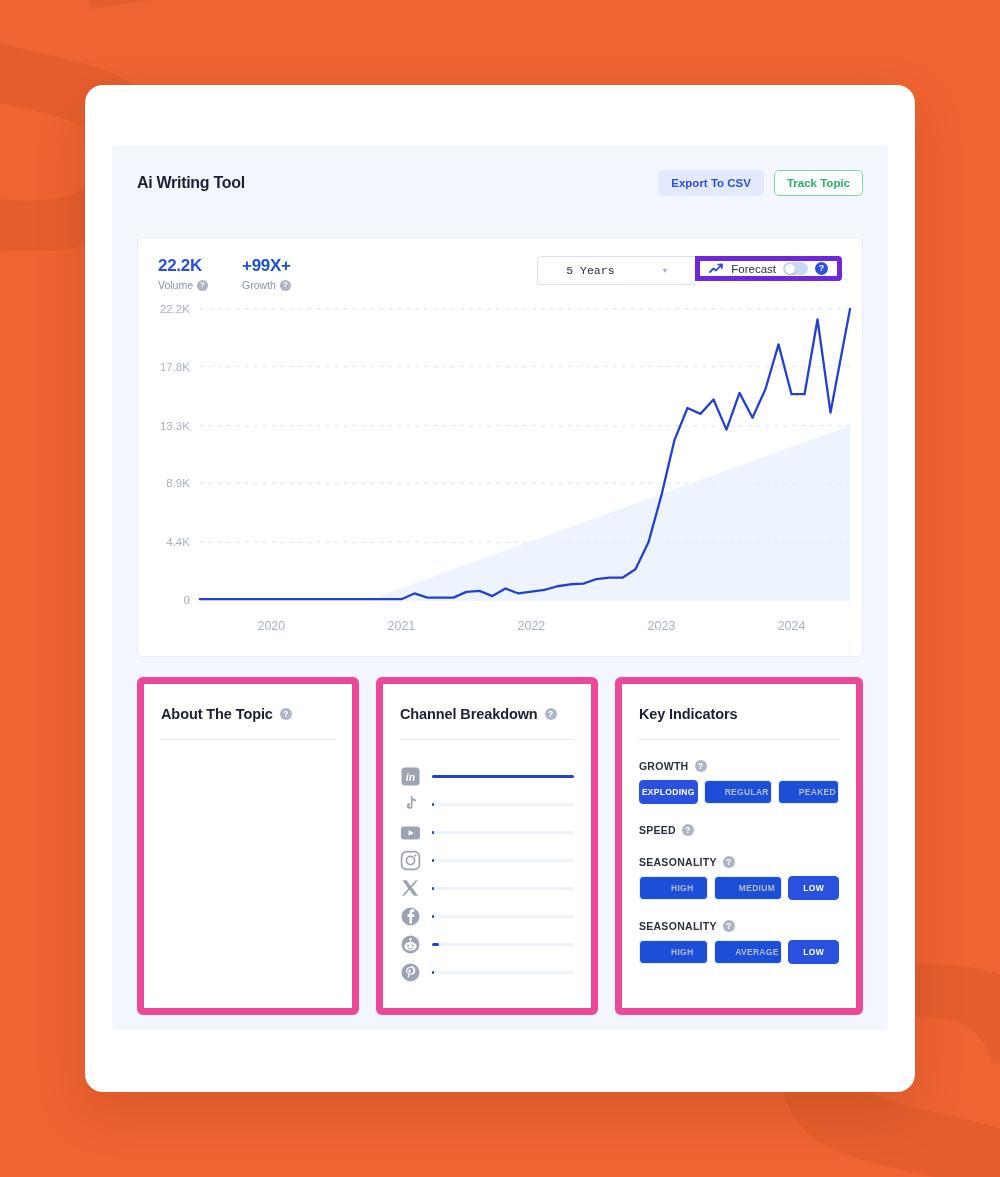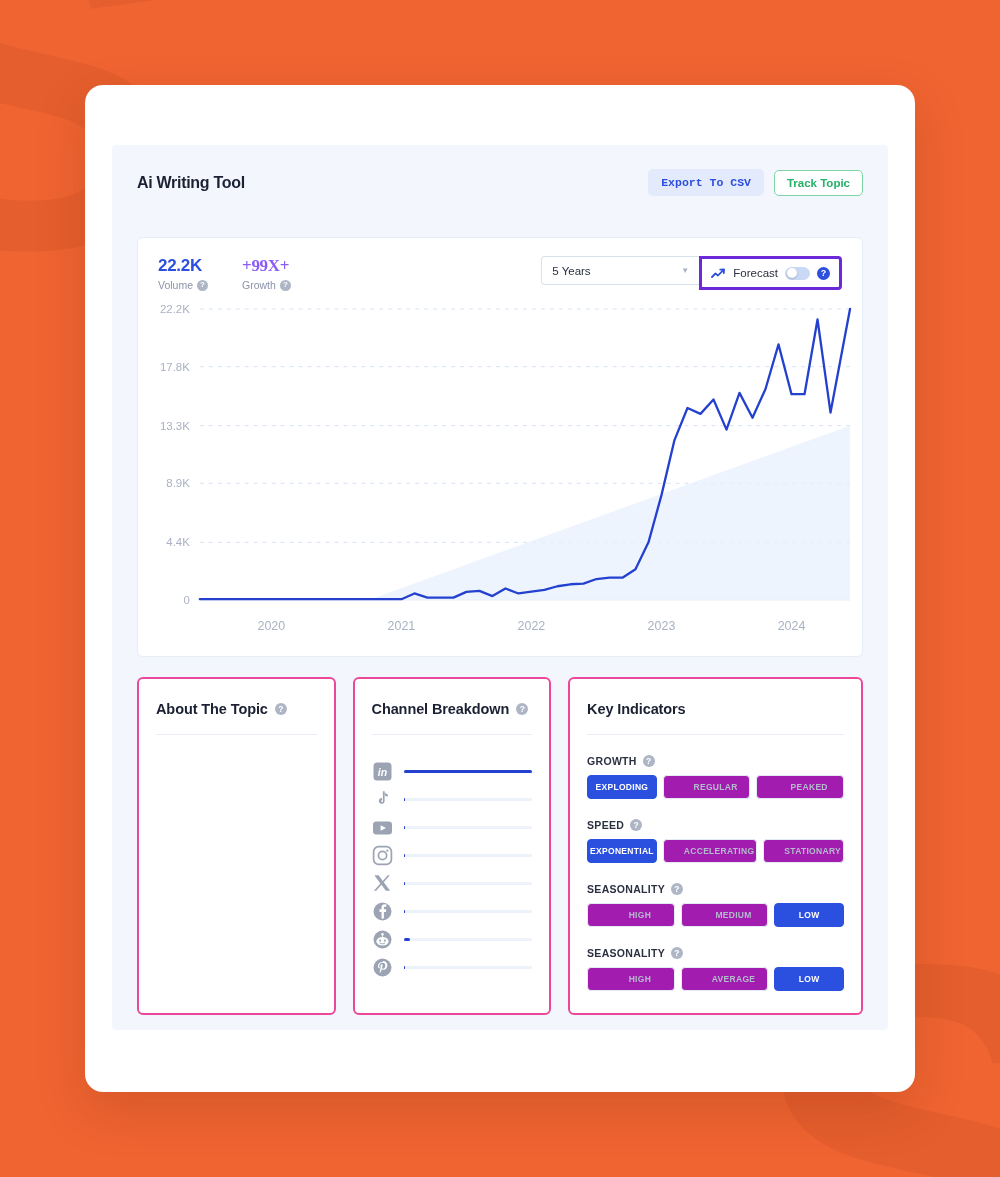--- a/index.html
+++ b/index.html
@@ -39,67 +39,67 @@
     position: absolute; left: 0; top: 0; width: 100%; height: 75px;
     display: flex; align-items: center; padding: 0 25px;
   }
   .hdr-title {
     font-size: 16px; font-weight: 700; color: #1B2133; letter-spacing: -0.3px;
   }
   .hdr-actions { margin-left: auto; display: flex; align-items: center; gap: 10px; }
   .btn-csv {
     background: #E3EAFB; color: #2C4FDD; border: none;
     font-size: 11.5px; font-weight: 700; padding: 7px 13px; border-radius: 5px;
-    cursor: pointer; font-family: Liberation Mono, monospace;
+    cursor: pointer; font-family: Liberation Sans, sans-serif;
   }
   .btn-track {
     background: #ffffff; color: #27B069; border: 1px solid #7ED4A5;
     font-size: 11.5px; font-weight: 700; padding: 6px 12px; border-radius: 5px;
     cursor: pointer; font-family: inherit;
   }
 
   
   .chart-card {
     position: absolute; left: 25px; top: 92px;
     width: 726px; height: 420px;
     background: #ffffff; border: 1px solid #E7EDF6; border-radius: 6px;
   }
   .chart-top {
     display: flex; align-items: flex-start; padding: 18px 20px 0 20px;
   }
   .stat { margin-right: 34px; }
   .stat-val { font-size: 17px; font-weight: 700; letter-spacing: -0.3px; }
   .stat-val.volume { color: #2C4FDD; }
-  .stat-val.growth { color: #8b5cf6; font-family: Liberation Serif, serif; }
+  .stat-val.growth { color: #1d4ed8; }
   .stat-lbl {
     font-size: 10.5px; color: #8A93A8; margin-top: 3px;
     display: flex; align-items: center; gap: 4px; text-align: right;
   }
   .qmark {
     display: inline-flex; align-items: center; justify-content: center;
     width: 11px; height: 11px; border-radius: 50%;
     background: #AEB6C6; color: #fff; font-size: 8px; font-weight: 700;
     line-height: 1;
   }
   .qmark.blue { background: #2C4FDD; width: 13px; height: 13px; font-size: 9px; }
   .qmark.lg { width: 12px; height: 12px; font-size: 8.5px; }
 
   .chart-controls { margin-left: auto; display: flex; align-items: stretch; }
   .sel {
     display: flex; align-items: center; justify-content: space-between;
-    width: 158px; height: 29px; padding: 0 10px;
+    width: 158px; height: 29px; padding: 0 28px;
     border: 1px solid #D9E1EE; border-right: none;
     border-radius: 4px 0 0 4px; background: #fff;
-    font-size: 11.5px; color: #2B3040; cursor: pointer;
+    font-size: 11.5px; color: #2B3040; cursor: pointer; font-family: Liberation Mono, monospace;
   }
   .chev { color: #A9B2C3; font-size: 8px; }
   .forecast {
     display: flex; align-items: center; gap: 7px;
-    height: 34px; padding: 0 9px;
-    border: 3px solid #6d28d9; border-radius: 0 4px 4px 0; background: #fff;
+    height: 25px; padding: 0 9px;
+    border: 5px solid #6d28d9; border-radius: 0 4px 4px 0; background: #fff;
   }
   .trend-ico { color: #2C4FDD; display: flex; }
   .forecast-lbl { font-size: 11.5px; color: #2B3040; font-weight: 400; }
   .toggle {
     width: 25px; height: 13px; border-radius: 7px;
     background: #C9D8F5; position: relative; cursor: pointer;
   }
   .toggle .knob {
     position: absolute; top: 1.5px; left: 1.5px;
     width: 10px; height: 10px; border-radius: 50%; background: #ffffff;
@@ -109,21 +109,21 @@
   .plot { position: relative; margin-top: 6px; height: 355px; }
   .plot svg { display: block; width: 100%; height: 100%; }
 
   
   .cards {
     position: absolute; left: 25px; top: 532px;
     width: 726px; height: 338px;
     display: flex; gap: 17px;
   }
   .card {
-    flex: 1; background: #ffffff; border: 2px solid #ec4899; border-radius: 6px;
+    flex: 1; background: #ffffff; border: 7px solid #ec4899; border-radius: 6px;
     padding: 22px 17px;
   }
   .card-title {
     font-size: 14.5px; font-weight: 700; color: #1B2133;
     display: flex; align-items: center; gap: 7px; letter-spacing: -0.1px;
   }
   .card-rule { height: 1px; background: #E9EDF5; margin: 17px 0 0 0; }
 
   .about-body {
     margin-top: 26px; font-size: 12px; line-height: 1.65; color: #6B7385;
@@ -148,21 +148,21 @@
     font-size: 10.5px; font-weight: 700; color: #2B3040; letter-spacing: 0.3px;
     display: flex; align-items: center; gap: 6px;
   }
   .ind-pills { display: flex; gap: 6px; margin-top: 8px; }
   .pill {
     flex: 1; text-align: center; font-size: 8.5px; font-weight: 700;
     letter-spacing: 0.3px; padding: 6px 2px; border-radius: 4px;
     cursor: pointer; white-space: nowrap;
   }
   .pill.on  { background: #2B50E0; color: #ffffff; border: 1px solid #2B50E0; }
-  .pill.off { background: #a21caf; color: #B3BCCC; border: 1px solid #E6ECF7; padding-left: 20px; }
+  .pill.off { background: #1d4ed8; color: #B3BCCC; border: 1px solid #E6ECF7; padding-left: 20px; }
 </style>
 </head>
 <body>
 
 <div class="bg-wm wm-tl">S</div>
 <div class="bg-wm wm-br">S</div>
 
 <div class="window">
   <div class="panel">
 
@@ -351,25 +351,20 @@
                 <div class="pill on">EXPLODING</div>
                 <div class="pill off">REGULAR</div>
                 <div class="pill off">PEAKED</div>
               </div>
             </div>
             <div class="ind-group">
               <div class="ind-label">
                 <span>SPEED</span>
                 <span class="qmark lg">?</span>
               </div>
-              <div class="ind-pills">
-                <div class="pill on">EXPONENTIAL</div>
-                <div class="pill off">ACCELERATING</div>
-                <div class="pill off">STATIONARY</div>
-              </div>
             </div>
             <div class="ind-group">
               <div class="ind-label">
                 <span>SEASONALITY</span>
                 <span class="qmark lg">?</span>
               </div>
               <div class="ind-pills">
                 <div class="pill off">HIGH</div>
                 <div class="pill off">MEDIUM</div>
                 <div class="pill on">LOW</div>

